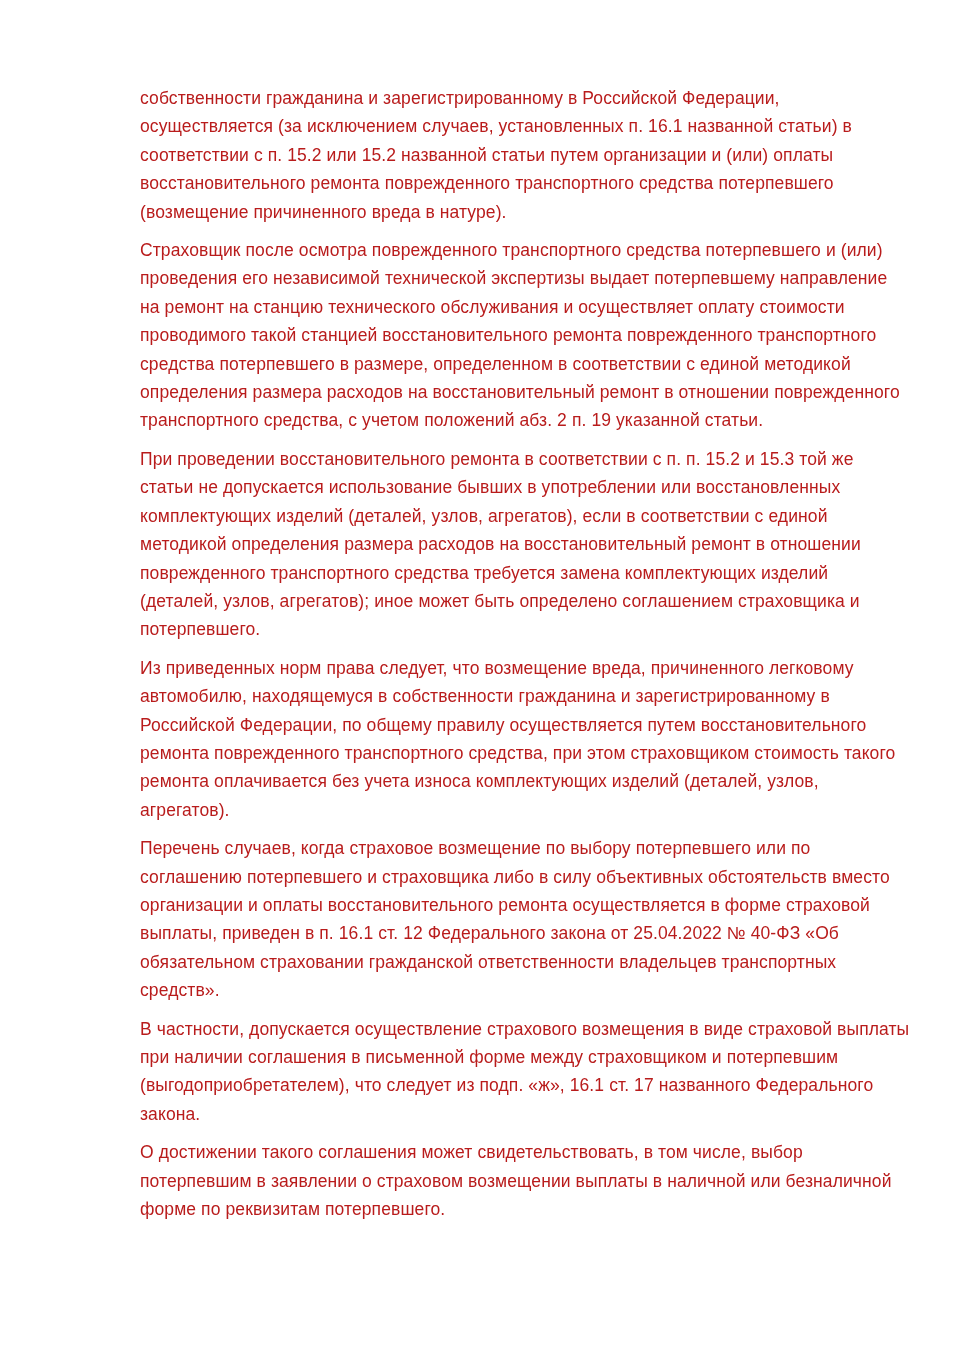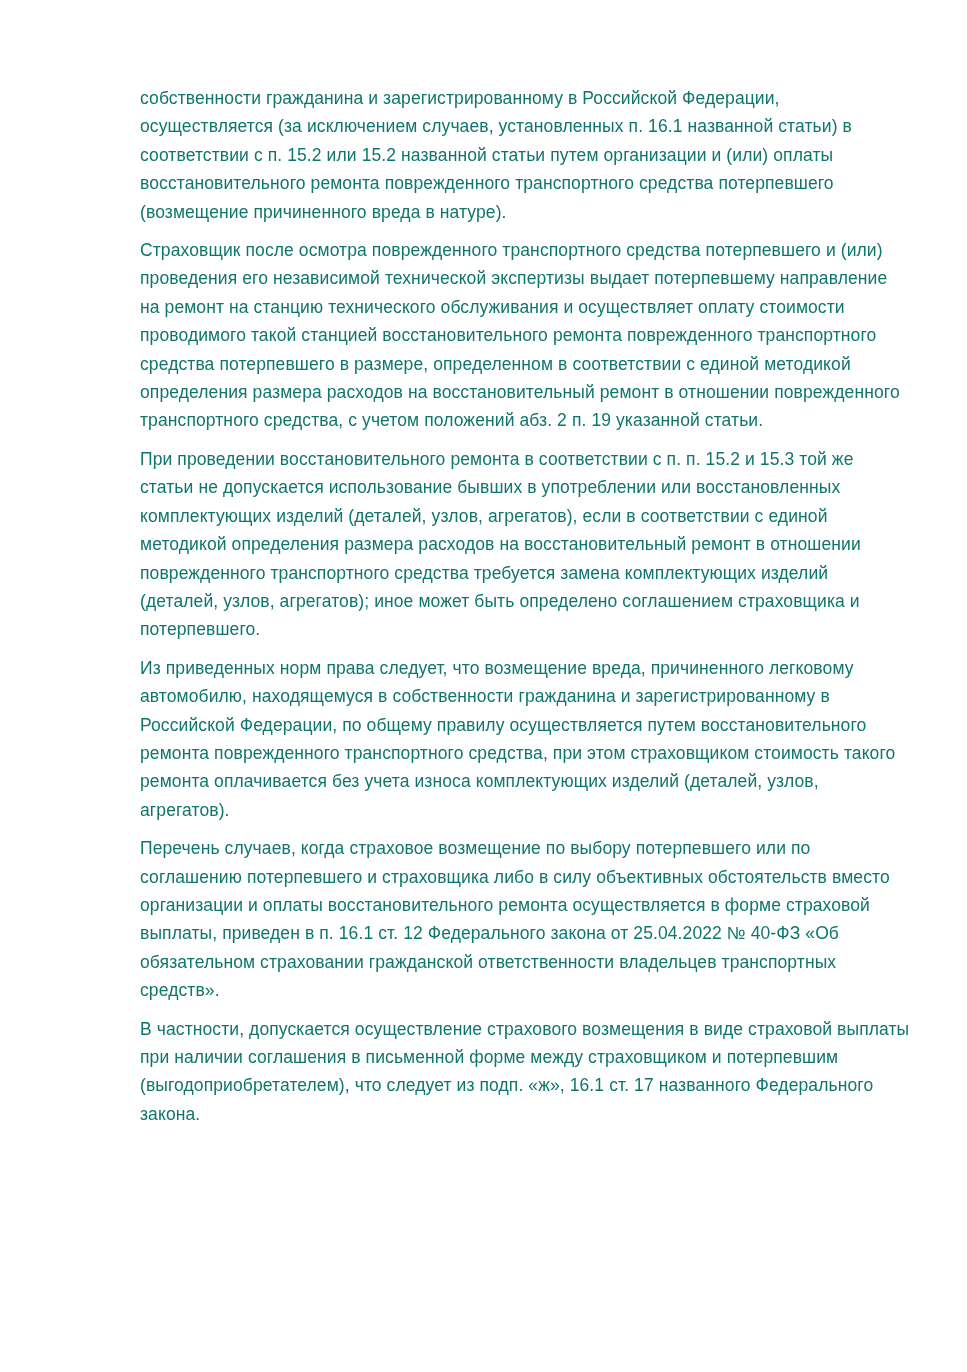--- a/index.html
+++ b/index.html
@@ -15,34 +15,35 @@
     overflow: hidden;
   }
   .content {
     position: absolute;
     left: 140px;
     top: 84px;
     width: 770px;
     font-family: "Liberation Sans", "DejaVu Sans", sans-serif;
     font-size: 17.5px;
     line-height: 28.4px;
-    color: #0f766e;
+    color: #b91c1c;
     text-align: left;
     font-weight: 400;
     letter-spacing: 0.1px;
   }
   .content p {
     margin: 0 0 10px 0;
   }
 </style>
 </head>
 <body>
 
 <div class="page">
   <div class="content">
     <p>собственности гражданина и зарегистрированному в Российской Федерации, осуществляется (за исключением случаев, установленных п. 16.1 названной статьи) в соответствии с п. 15.2 или 15.2 названной статьи путем организации и (или) оплаты восстановительного ремонта поврежденного транспортного средства потерпевшего (возмещение причиненного вреда в натуре).</p>
     <p>Страховщик после осмотра поврежденного транспортного средства потерпевшего и (или) проведения его независимой технической экспертизы выдает потерпевшему направление на ремонт на станцию технического обслуживания и осуществляет оплату стоимости проводимого такой станцией восстановительного ремонта поврежденного транспортного средства потерпевшего в размере, определенном в соответствии с единой методикой определения размера расходов на восстановительный ремонт в отношении поврежденного транспортного средства, с учетом положений абз. 2 п. 19 указанной статьи.</p>
     <p>При проведении восстановительного ремонта в соответствии с п. п. 15.2 и 15.3 той же статьи не допускается использование бывших в употреблении или восстановленных комплектующих изделий (деталей, узлов, агрегатов), если в соответствии с единой методикой определения размера расходов на восстановительный ремонт в отношении поврежденного транспортного средства требуется замена комплектующих изделий (деталей, узлов, агрегатов); иное может быть определено соглашением страховщика и потерпевшего.</p>
     <p>Из приведенных норм права следует, что возмещение вреда, причиненного легковому автомобилю, находящемуся в собственности гражданина и зарегистрированному в Российской Федерации, по общему правилу осуществляется путем восстановительного ремонта поврежденного транспортного средства, при этом страховщиком стоимость такого ремонта оплачивается без учета износа комплектующих изделий (деталей, узлов, агрегатов).</p>
     <p>Перечень случаев, когда страховое возмещение по выбору потерпевшего или по соглашению потерпевшего и страховщика либо в силу объективных обстоятельств вместо организации и оплаты восстановительного ремонта осуществляется в форме страховой выплаты, приведен в п. 16.1 ст. 12 Федерального закона от 25.04.2022 № 40-ФЗ «Об обязательном страховании гражданской ответственности владельцев транспортных средств».</p>
     <p>В частности, допускается осуществление страхового возмещения в виде страховой выплаты при наличии соглашения в письменной форме между страховщиком и потерпевшим (выгодоприобретателем), что следует из подп. «ж», 16.1 ст. 17 названного Федерального закона.</p>
+    <p>О достижении такого соглашения может свидетельствовать, в том числе, выбор потерпевшим в заявлении о страховом возмещении выплаты в наличной или безналичной форме по реквизитам потерпевшего.</p>
   </div>
 </div>
 
 </body></html>

